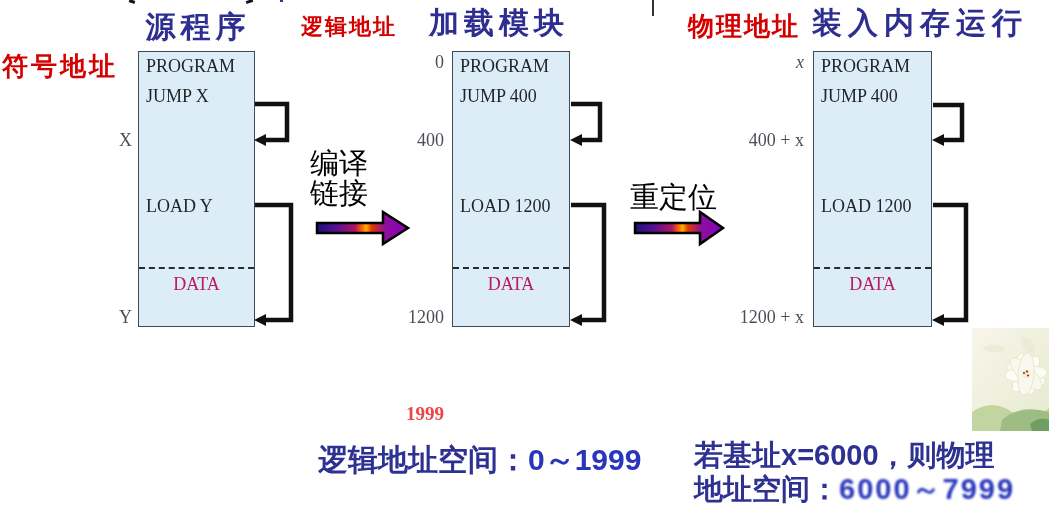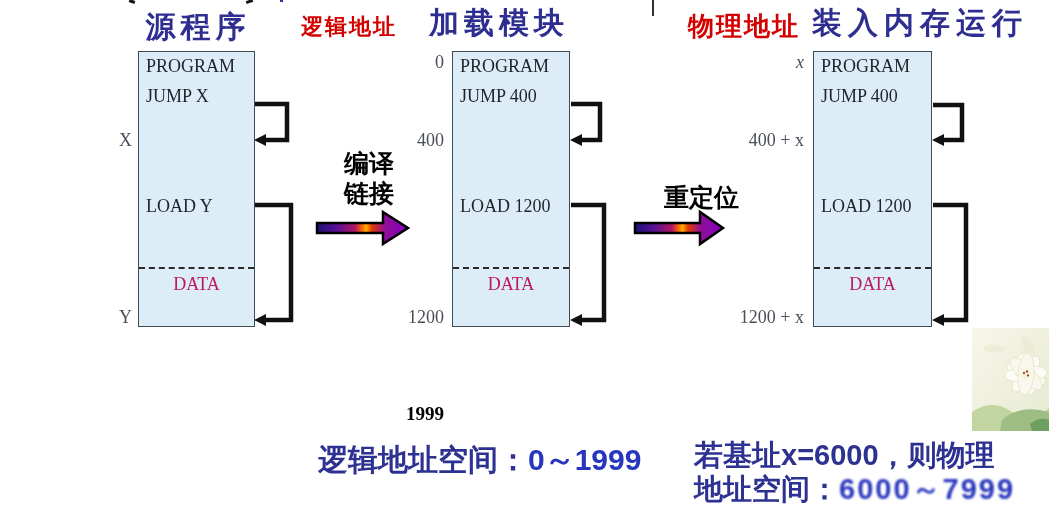--- a/index.html
+++ b/index.html
@@ -26,26 +26,26 @@
   .box2{left:452px;width:118px;}
   .box3{left:813px;width:119px;}
   .m-row{position:absolute;left:7px;font-family:"Liberation Serif","DejaVu Serif",serif;font-size:18px;color:#1f2328;white-space:nowrap;}
   .m-program{top:4px;}
   .m-jump{top:34px;}
   .m-load{top:144px;}
   .m-divider{position:absolute;left:0;right:0;top:215px;border-top:2px dashed #2a2a2a;}
   .m-data{position:absolute;top:222px;left:0;width:100%;text-align:center;font-family:"Liberation Serif","DejaVu Serif",serif;font-size:18px;color:#be185d;}
   
   .side-label{position:absolute;width:106px;text-align:right;font-family:"Liberation Serif","DejaVu Serif",serif;font-size:18px;color:#4a4e57;white-space:nowrap;}
-  .side-label.boldlab{color:#000000;font-weight:700;font-size:19px;}
+  .side-label.boldlab{color:#ef4444;font-weight:700;font-size:19px;}
   .ital{font-style:italic;}
   .c1{left:26px;}  .c2{left:338px;} .c3{left:698px;}
   .row-top{top:52px;} .row-jump{top:130px;} .row-load{top:307px;} .row-bottom{top:403px;}
   
-  .proc{position:absolute;font-weight:700;color:#000;font-size:25px;line-height:30px;white-space:nowrap;margin-left:34px;}
+  .proc{position:absolute;font-weight:400;color:#000;font-size:29px;line-height:30px;white-space:nowrap;}
   .p-compile{left:310px;top:148px;}
   .p-relocate{left:630px;top:182px;}
   
   .caption{position:absolute;font-weight:700;white-space:nowrap;}
   .cap-logical{left:318px;top:440px;font-size:30px;}
   .cap-phys1{left:694px;top:436px;font-size:29px;}
   .cap-phys2{left:694px;top:470px;font-size:29px;}
   .cap-navy{color:#2d3192;}
   .cap-blue{color:#2836bd;}
   .blurred{filter:blur(0.8px);letter-spacing:2px;}
@@ -59,20 +59,21 @@
 </head>
 <body>
 
 <div id="canvas">
 
   <div class="remnant" style="left:129px;top:0;width:6px;height:3px;transform:rotate(20deg);"></div>
   <div class="remnant" style="left:246px;top:0;width:7px;height:3px;transform:rotate(-18deg);"></div>
   <div class="remnant" style="left:280px;top:0;width:3px;height:2px;background:#3333aa;"></div>
   <div class="remnant" style="left:652px;top:0;width:2px;height:16px;background:#333;"></div>
 
+  <div class="cn red t-symbolic">符号地址</div>
   <div class="cn navy t-source">源程序</div>
   <div class="cn red t-logical">逻辑地址</div>
   <div class="cn navy t-loadmod">加载模块</div>
   <div class="cn red t-physical">物理地址</div>
   <div class="cn navy t-runmem">装入内存运行</div>
 
   <div class="membox box1">
     <div class="m-row m-program">PROGRAM</div>
     <div class="m-row m-jump">JUMP X</div>
     <div class="m-row m-load">LOAD Y</div>

